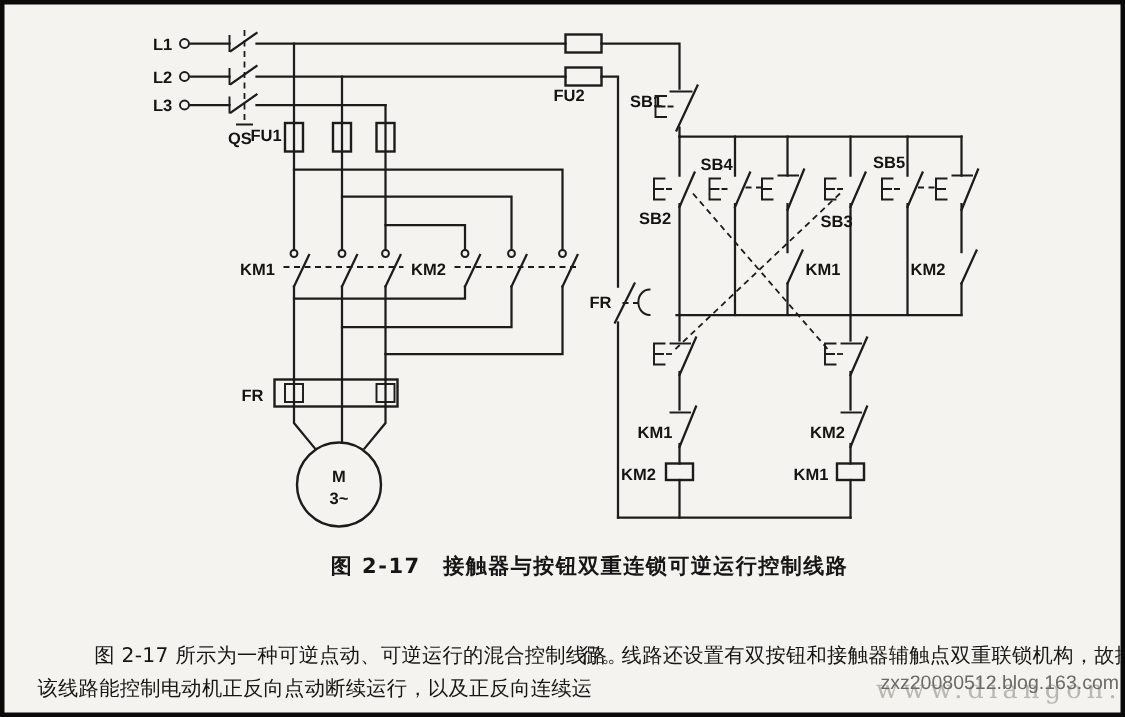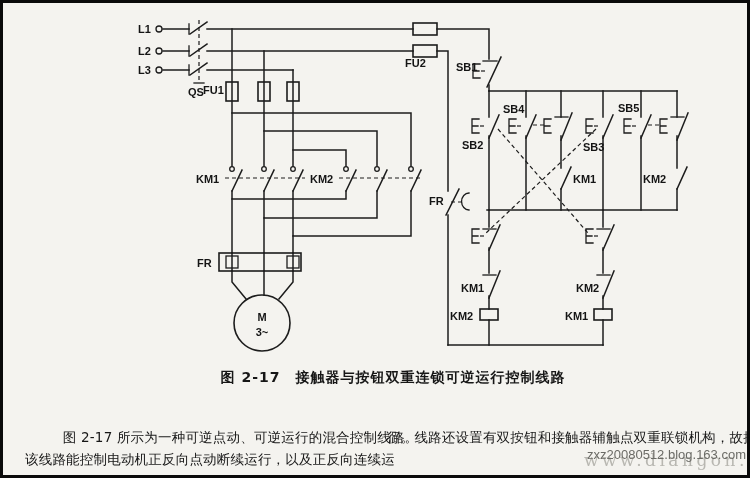--- a/index.html
+++ b/index.html
@@ -5,21 +5,20 @@
   html,body{margin:0;padding:0;background:#888;}
   .page{
     position:relative;
     width:750px;height:478px;
     box-sizing:border-box;
     background:#f4f3ef;
     border:3px solid #0a0a0a;
     overflow:hidden;
     font-family:"DejaVu Sans", sans-serif;
     color:#161616;
-    padding-left:36px;
   }
   svg text{
     font-family:"Liberation Sans","DejaVu Sans",sans-serif;
     font-weight:bold;
     font-size:11px;
     fill:#141414;
   }
   .w{stroke:#1c1c1c;stroke-width:1.5;fill:none;stroke-linecap:square;}
   .wt{stroke:#1c1c1c;stroke-width:1.3;fill:none;stroke-linecap:square;}
   .wd{stroke:#1c1c1c;stroke-width:1.2;fill:none;stroke-dasharray:4,3;stroke-linecap:butt;}

